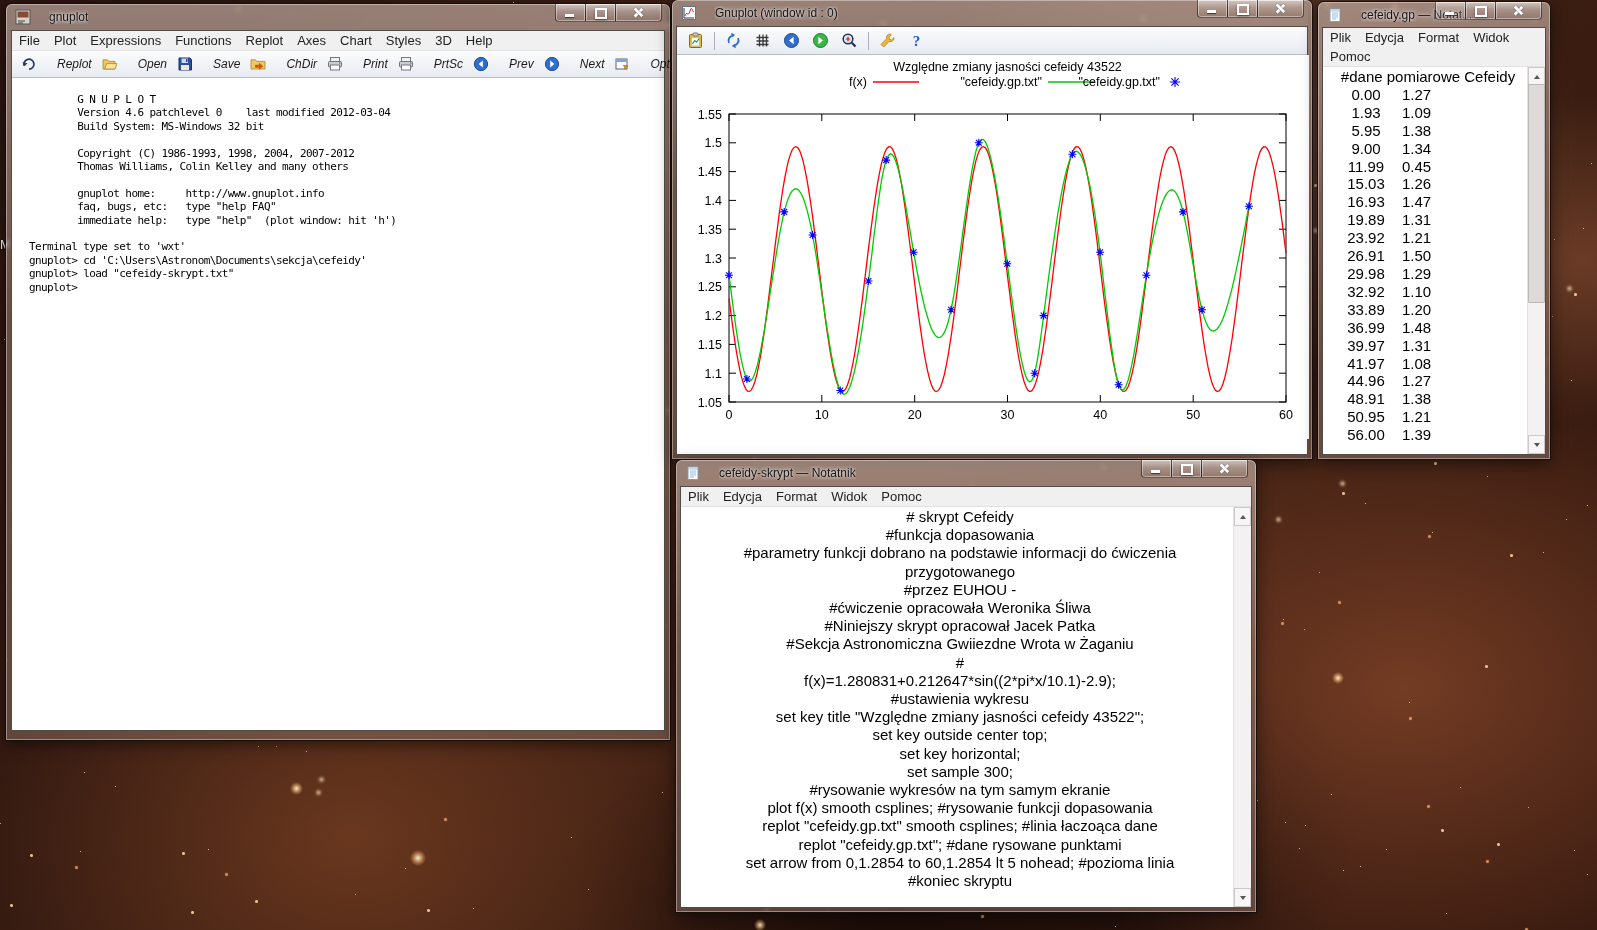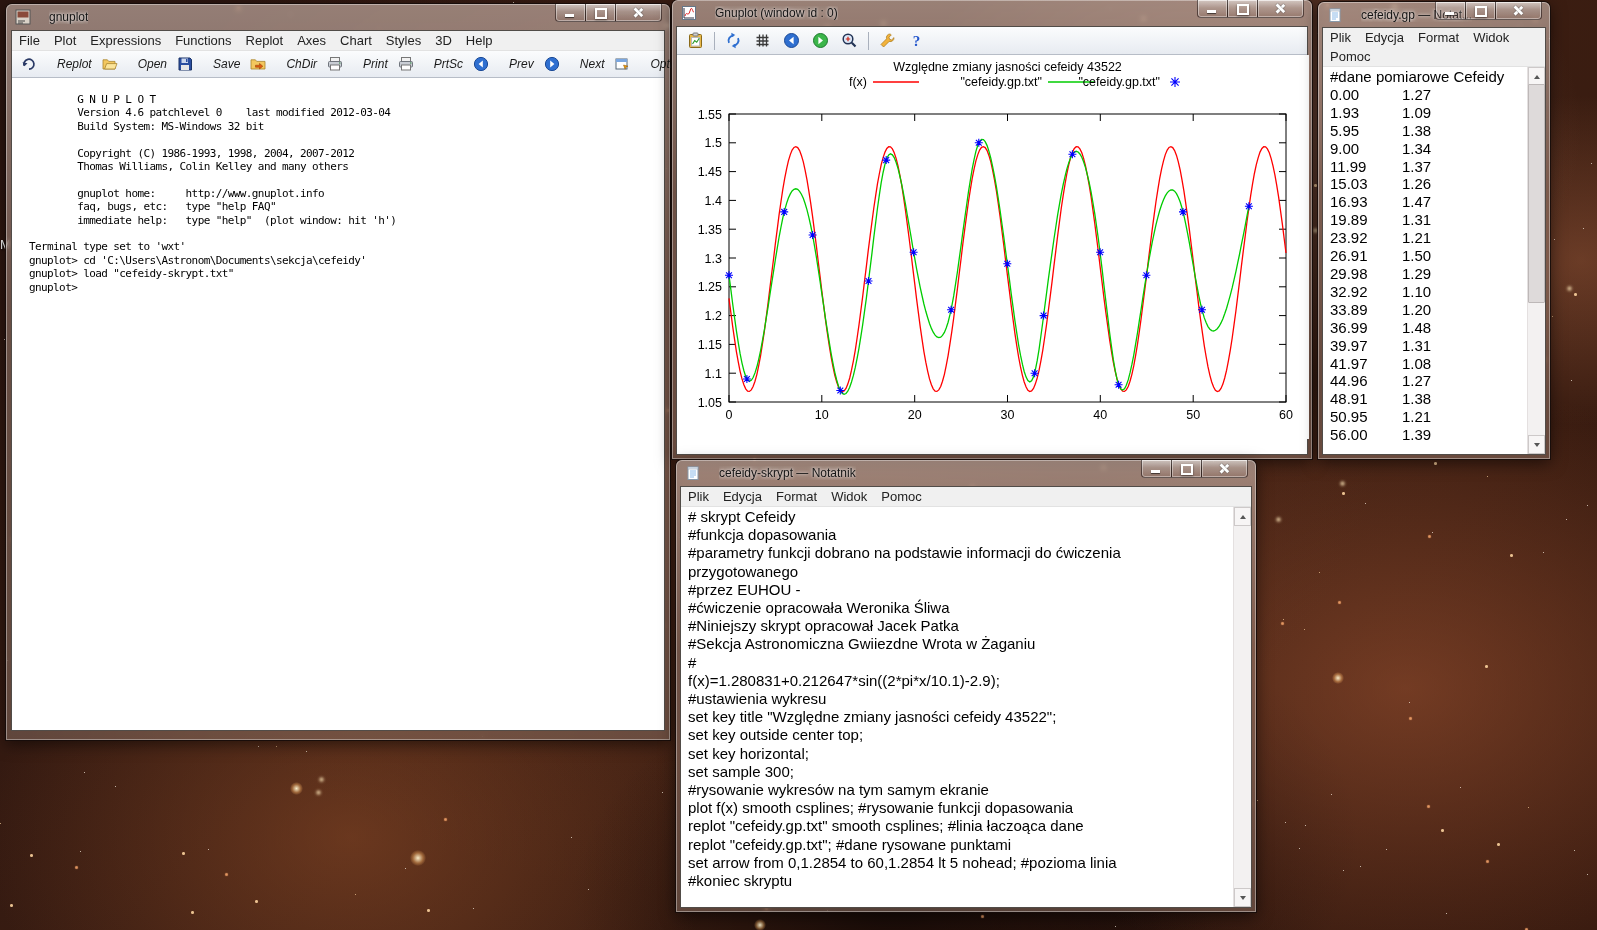--- a/index.html
+++ b/index.html
@@ -71,21 +71,21 @@
     border-top:1px solid #c6b9b4;font-size:11.5px;color:#111;line-height:18px;padding-left:6px;}
 
   
   #win-data{left:1318px;top:2px;width:232px;height:457px;z-index:3;}
   #win-data .win-content{left:4px;right:4px;top:25px;bottom:4px;}
   #win-script{left:676px;top:460px;width:580px;height:452px;z-index:5;}
   #win-script .win-content{left:4px;right:4px;top:26px;bottom:4px;}
   .nb-body{position:absolute;left:0;right:0;bottom:0;background:#fff;overflow:hidden;}
   #data-body{top:39px;} #script-body{top:20px;}
   .nb-text{position:absolute;left:0;top:0;right:17px;bottom:0;padding:1px 2px 0 7px;
-    font-size:15px;line-height:17.9px;color:#000;}
+    font-size:15px;line-height:17.9px;color:#000;text-align:center;}
   #script-text{white-space:pre-wrap;line-height:18.2px;}
   .data-row{display:flex;}
   .data-row .c1{width:72px;flex:0 0 72px;}
   
   .scrollbar{position:absolute;right:0;top:0;bottom:0;width:17px;background:#f3f1f1;border-left:1px solid #e4e0e0;}
   .sb-btn{position:absolute;left:0;right:0;height:17px;background:#f7f5f5;border:1px solid #cdc9c9;
     display:flex;align-items:center;justify-content:center;}
   .sb-up{top:0;} .sb-down{bottom:0;}
   .tri-up{width:0;height:0;border:3.5px solid transparent;border-bottom:4.5px solid #565656;margin-top:-3px;}
   .tri-down{width:0;height:0;border:3.5px solid transparent;border-top:4.5px solid #565656;margin-bottom:-3px;}
@@ -450,21 +450,21 @@
             <div class="data-row">
               <span class="c1">5.95</span>
               <span>1.38</span>
             </div>
             <div class="data-row">
               <span class="c1">9.00</span>
               <span>1.34</span>
             </div>
             <div class="data-row">
               <span class="c1">11.99</span>
-              <span>1.37</span>
+              <span>0.45</span>
             </div>
             <div class="data-row">
               <span class="c1">15.03</span>
               <span>1.26</span>
             </div>
             <div class="data-row">
               <span class="c1">16.93</span>
               <span>1.47</span>
             </div>
             <div class="data-row">

